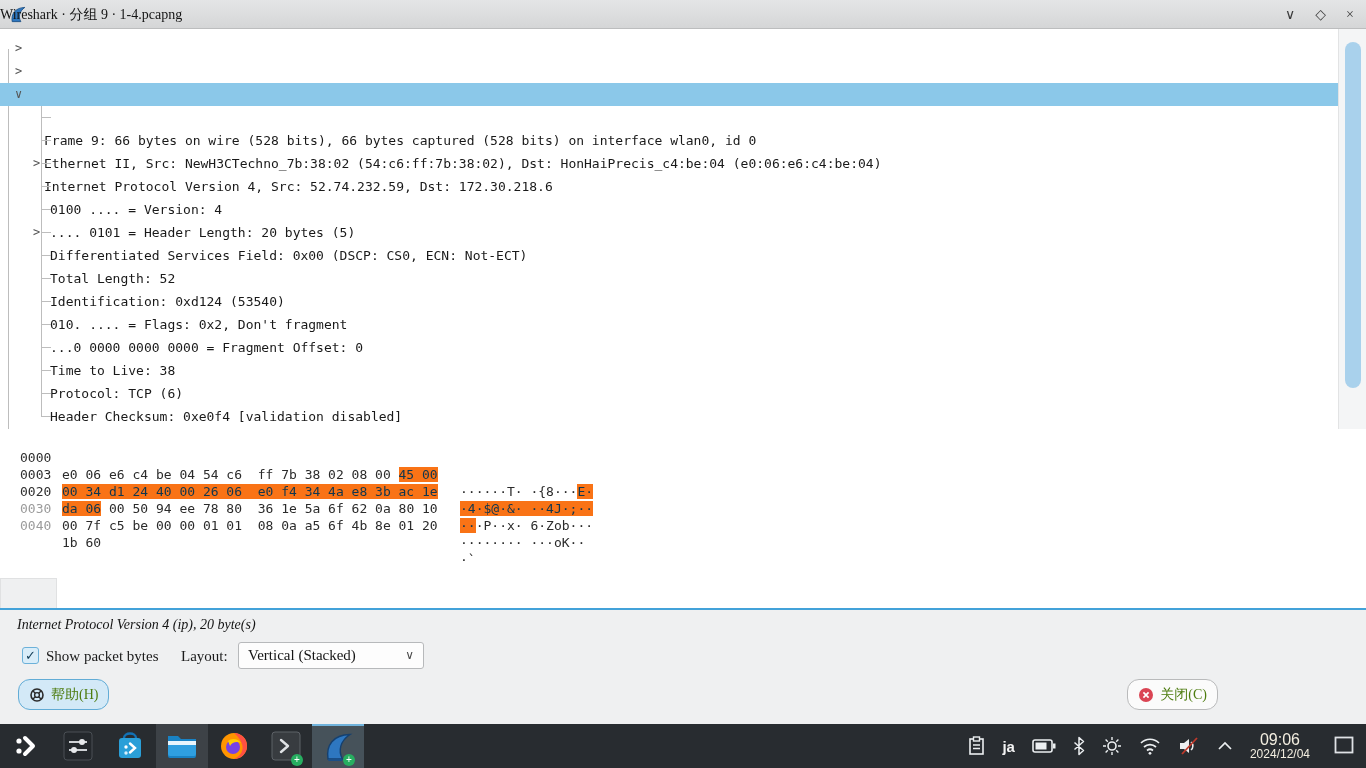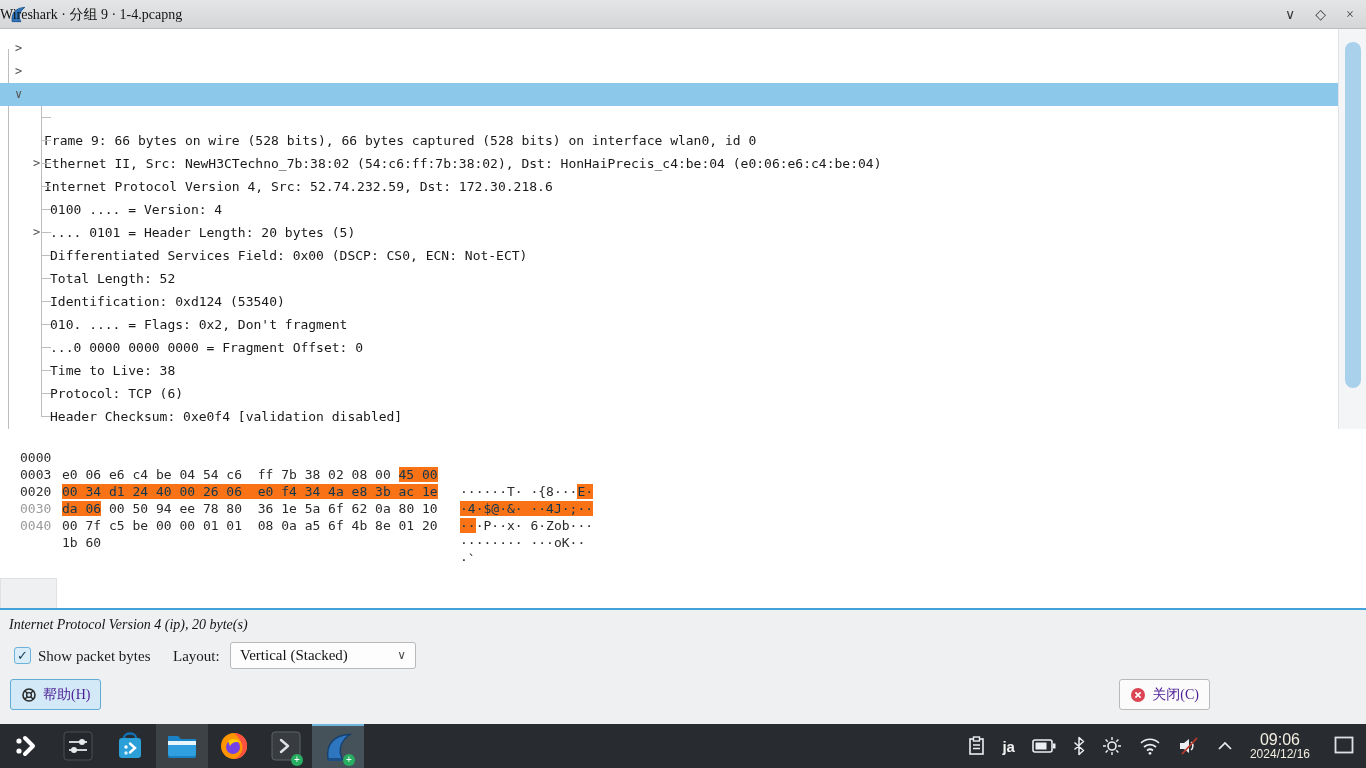--- a/index.html
+++ b/index.html
@@ -40,29 +40,29 @@
 .off{position:absolute;left:20px;color:#9b9b9b}
 .off.active{color:#2f2f2f}
 .hexcol{position:absolute;left:62px}
 .asccol{position:absolute;left:460px}
 .seg{white-space:pre}
 .hl{background:#f97316;color:#10364e}
 .hex-tab{position:absolute;left:0;bottom:0;width:57px;height:30px;background:#eff0f1;border:1px solid #e0e1e2;border-bottom:none}
 .focus-line{position:absolute;top:608px;left:0;width:1366px;height:2px;background:#43a2d9}
 
 
-.footer{position:absolute;top:610px;left:0;width:1224px;height:114px;background:#eff0f1}
+.footer{position:absolute;top:610px;left:8px;width:1224px;height:114px;background:#eff0f1}
 .status{position:absolute;left:9px;top:7px;font-style:italic;font-size:14px;color:#141414}
 .controls{position:absolute;left:0;top:32px;width:100%;height:30px;font-size:15px}
 .checkbox{position:absolute;left:14px;top:5px;width:17px;height:17px;border:1px solid #6cb1d9;border-radius:3px;background:#d9edf9;color:#123c55;font-size:13px;font-weight:bold;text-align:center;line-height:15px;font-family:"DejaVu Sans",sans-serif}
 .cb-label{position:absolute;left:38px;top:3px;line-height:22px}
 .layout-label{position:absolute;left:173px;top:3px;line-height:22px}
 .dropdown{position:absolute;left:230px;top:0;width:186px;height:27px;background:#fdfdfd;border:1px solid #b7b9bb;border-radius:3px;line-height:25px;padding-left:9px;font-size:15px;color:#141414}
 .dropdown .chev{position:absolute;right:9px;top:0;line-height:25px;color:#4a4a4a;font-size:12px}
-.btn{position:absolute;top:69px;height:31px;border-radius:3px;display:flex;align-items:center;gap:6px;padding:0 10px;font-size:14px;color:#4c1d95}
+.btn{position:absolute;top:69px;height:31px;border-radius:12px;display:flex;align-items:center;gap:6px;padding:0 10px;font-size:14px;color:#4d7c0f}
 .btn-help{left:10px;background:#d3e9f7;border:1px solid #62acd6}
 .btn-close{right:14px;background:#fbfbfb;border:1px solid #b9babb}
 .icon16{width:16px;height:16px;display:inline-block}
 
 
 .taskbar{position:absolute;top:724px;left:0;width:1366px;height:44px;background:#282c30}
 .tiles{position:absolute;left:0;top:0;height:44px;display:flex}
 .tile{width:52px;height:44px;display:flex;align-items:center;justify-content:center;position:relative}
 .tile-open{background:#3d4247}
 .tile-active{background:#46525a;border-top:2px solid #71b4dd}
@@ -333,19 +333,19 @@
     <svg width="22" height="20" viewBox="0 0 22 20">
       <path d="M2 7 H6 L11 3 V17 L6 13 H2 Z" fill="#eceff1"></path>
       <path d="M13 6 C15.5 8, 15.5 12, 13 14" fill="none" stroke="#eceff1" stroke-width="1.5"></path>
       <path d="M4 18 L19 2" stroke="#c0392b" stroke-width="1.8"></path>
     </svg>
     <svg width="16" height="10" viewBox="0 0 16 10">
       <path d="M2 8 L8 2 L14 8" fill="none" stroke="#eceff1" stroke-width="1.7"></path>
     </svg>
     <div class="clock">
       <div class="clock-time">09:06</div>
-      <div class="clock-date">2024/12/16</div>
+      <div class="clock-date">2024/12/04</div>
     </div>
   </div>
   <svg class="show-desktop" viewBox="0 0 20 18">
     <rect x="1.5" y="1.5" width="17" height="15" fill="none" stroke="#dfe2e5" stroke-width="1.8"></rect>
   </svg>
 </div>
 
 </body></html>

